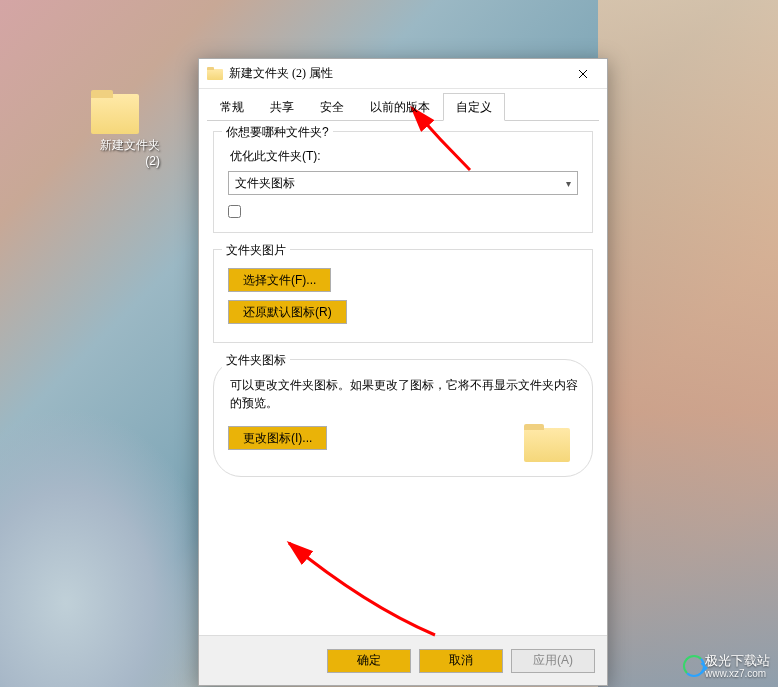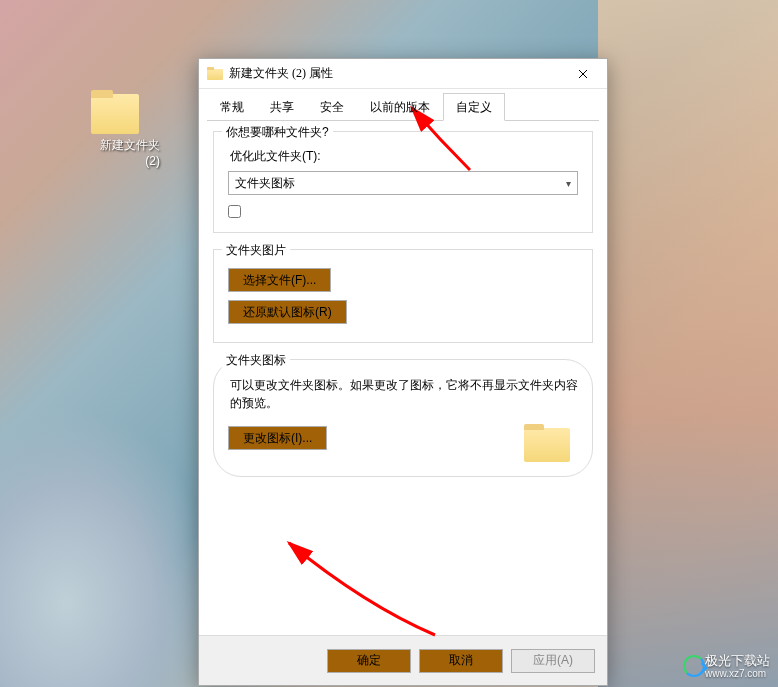--- a/index.html
+++ b/index.html
@@ -185,21 +185,21 @@
   gap: 6px;
   margin-top: 4px;
 }
 .checkbox-row input[type=checkbox] {
   width: 13px; height: 13px;
 }
 .btn {
   height: 24px;
   padding: 0 14px;
   border: 1px solid #adadad;
-  background: #a16207;
+  background: #eab308;
   cursor: pointer;
   font-size: 12px;
   display: inline-flex;
   align-items: center;
   margin: 4px 0;
 }
 .folder-preview {
   position: absolute;
   right: 22px;
   bottom: 14px;

